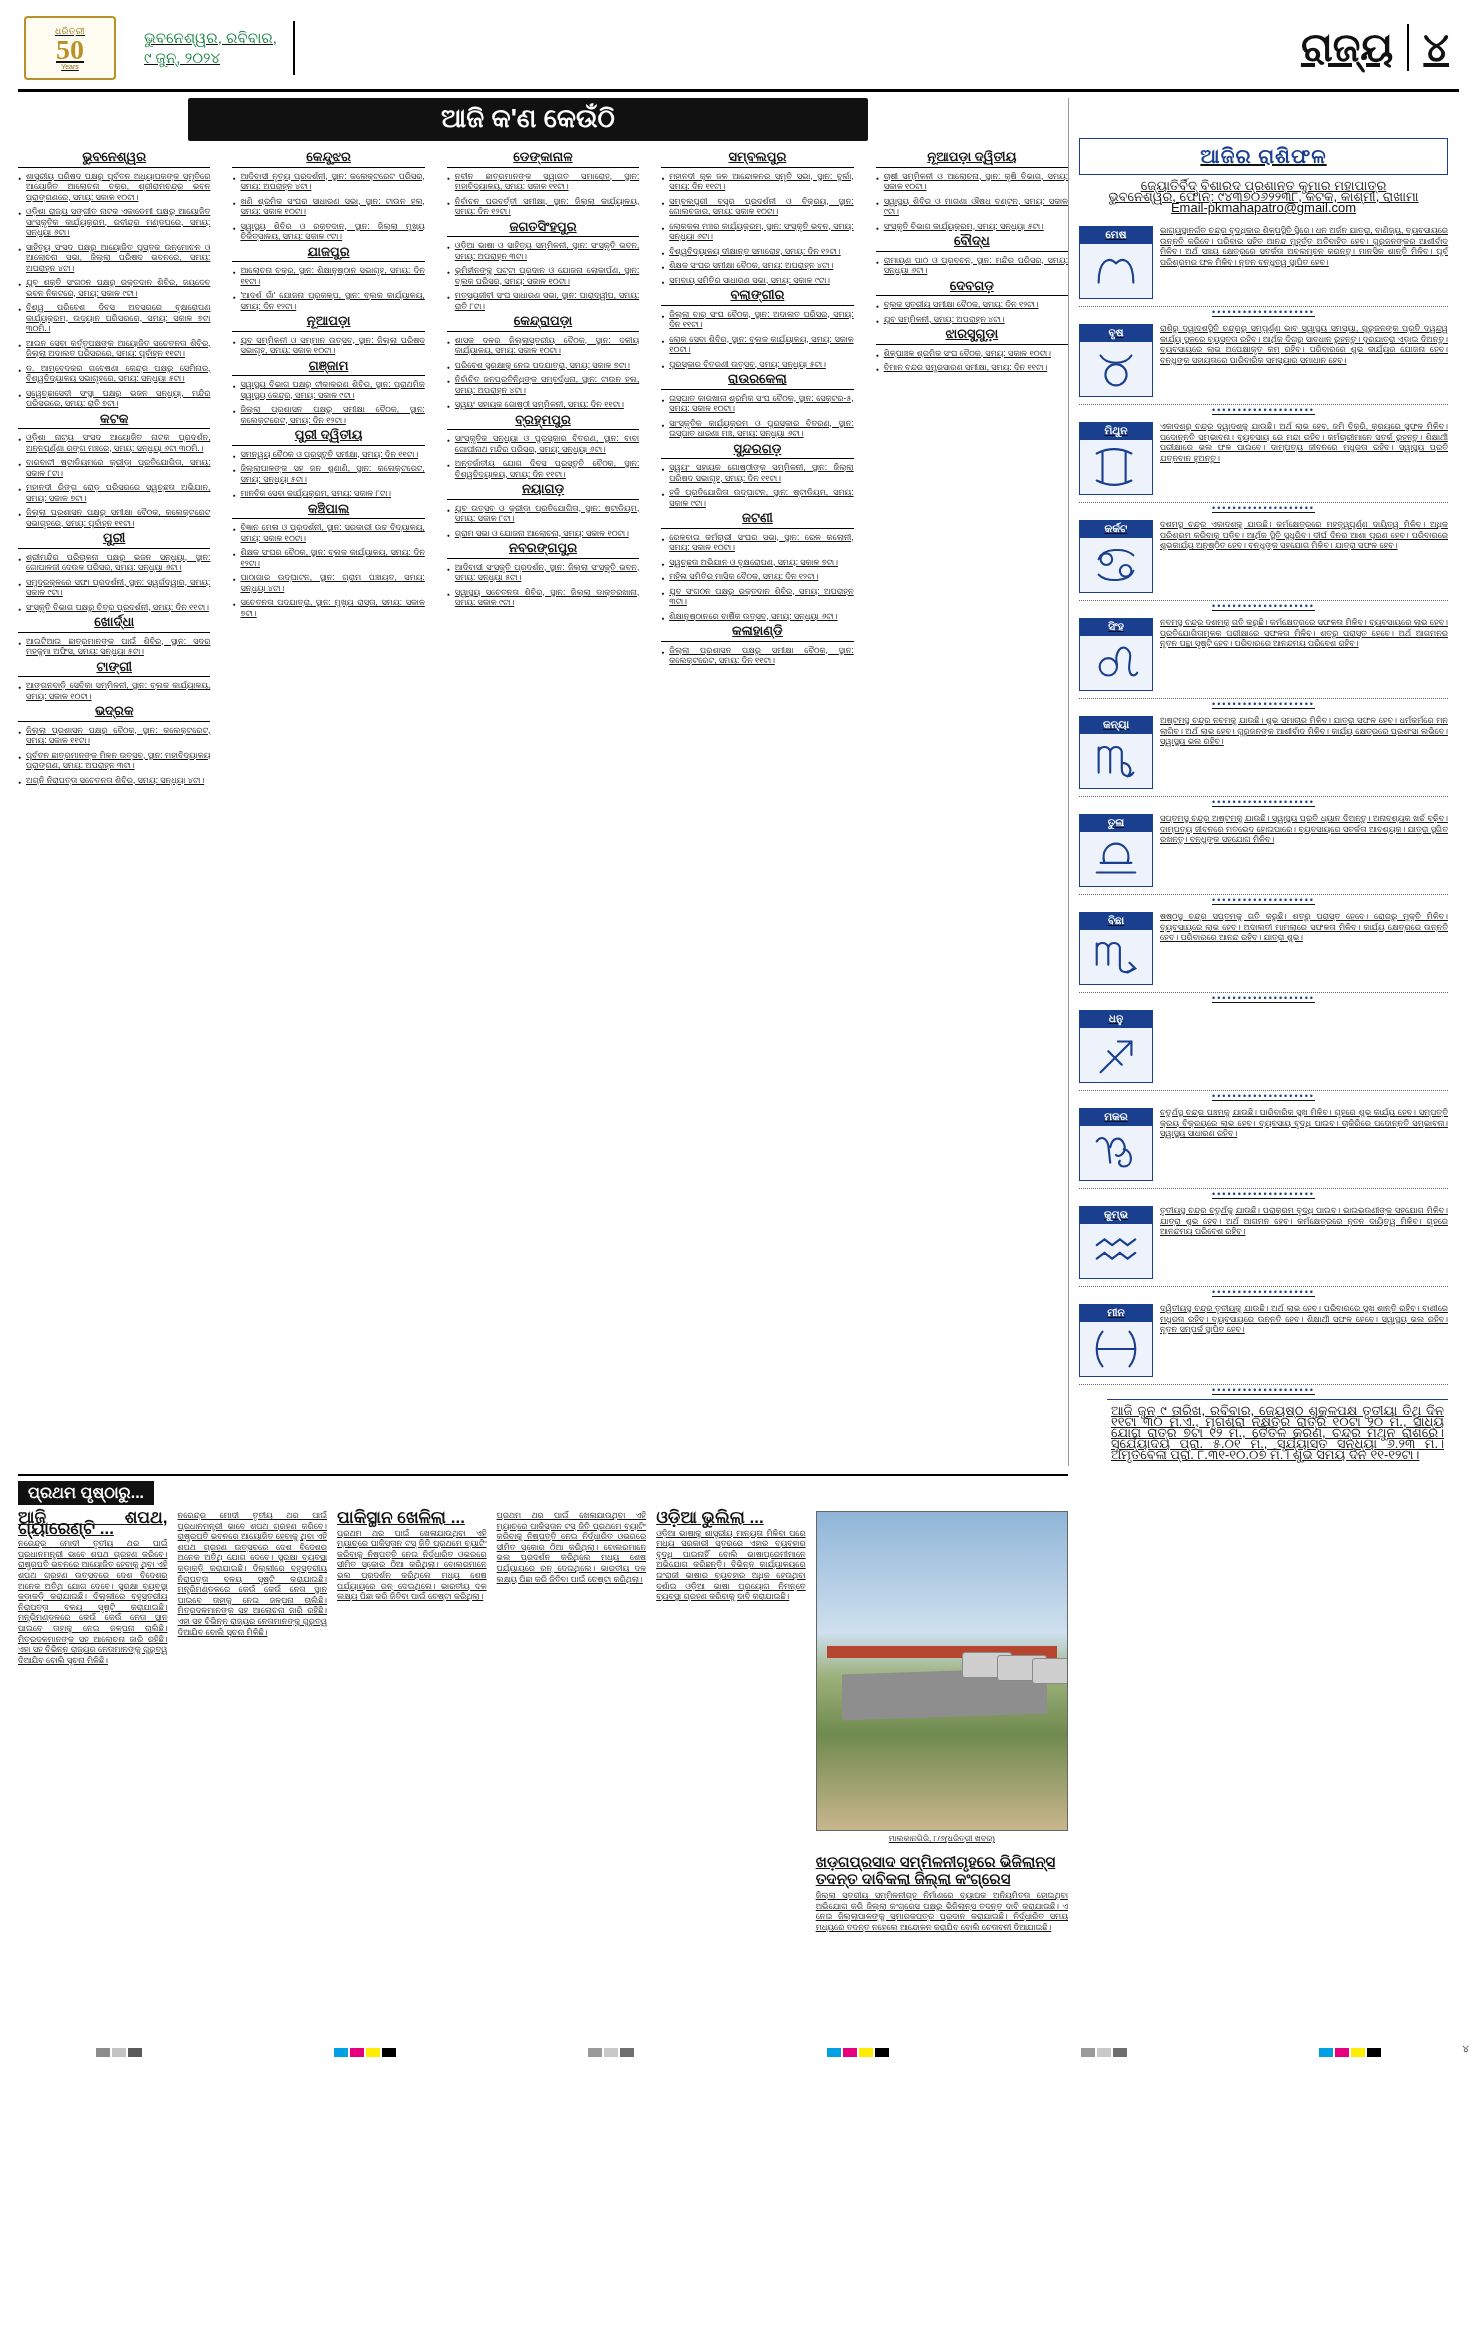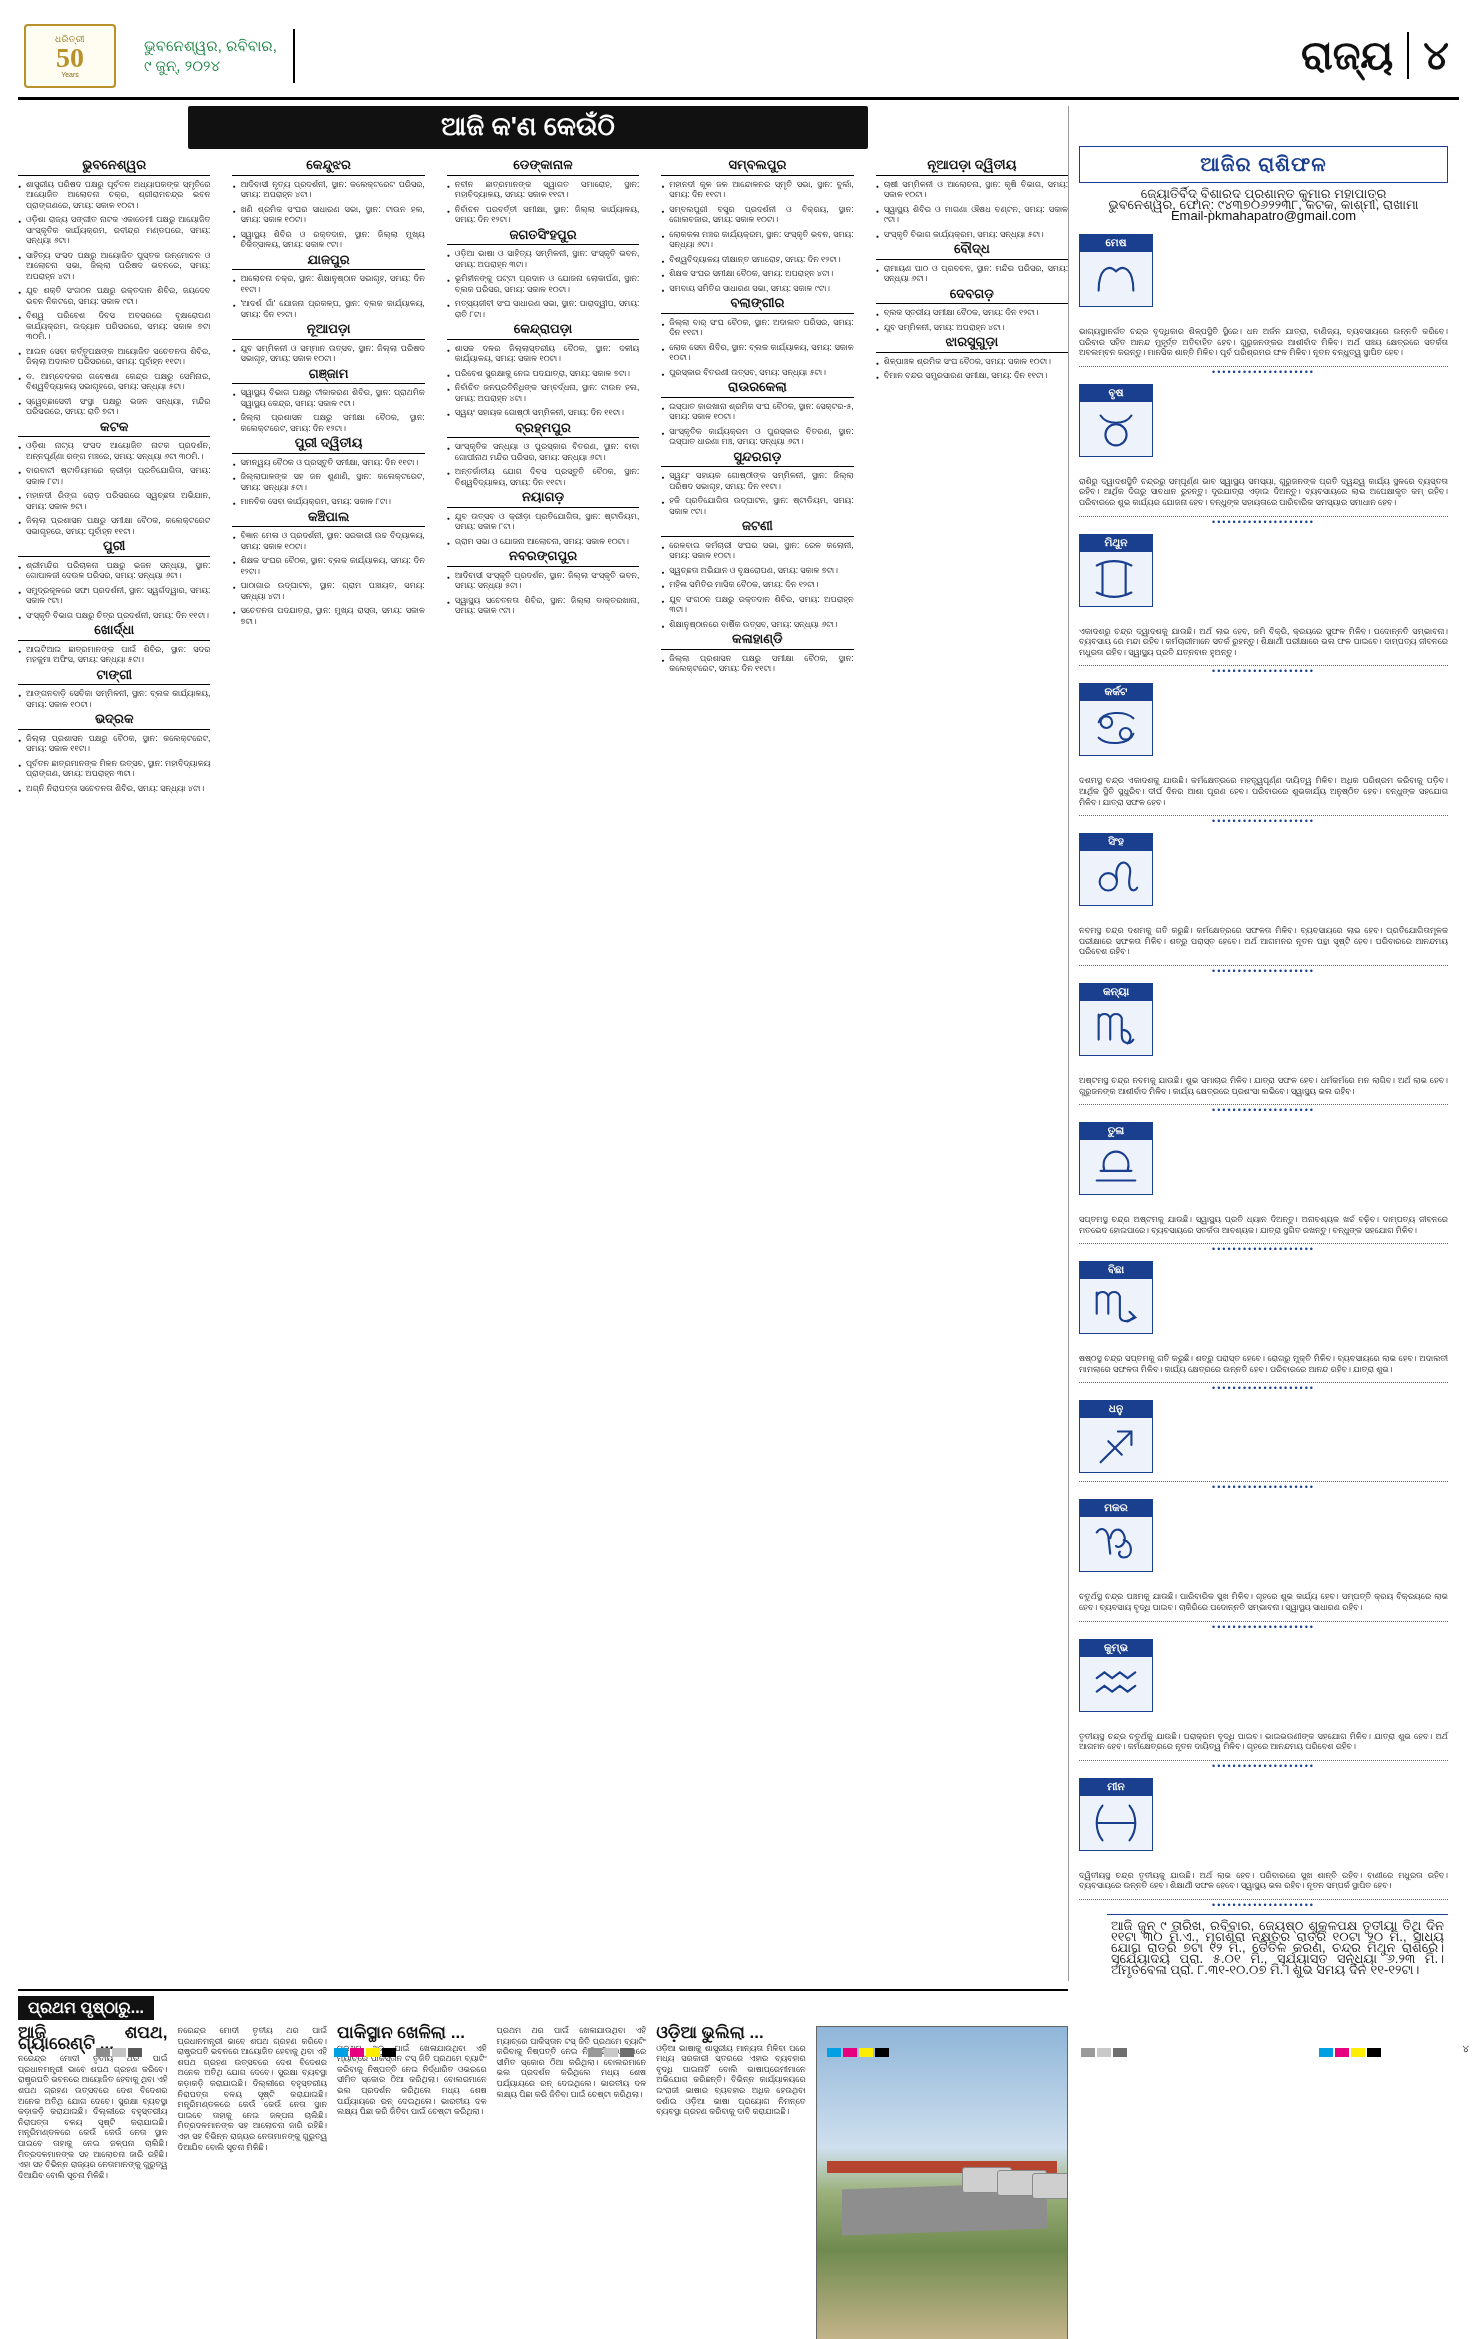--- a/index.html
+++ b/index.html
@@ -5,21 +5,21 @@
   * { box-sizing: border-box; }
   html, body { margin:0; padding:0; }
   body {
     width:1477px; height:2339px;
     background:#ffffff;
     font-family:"Liberation Sans", sans-serif;
     color:#111;
     position:relative;
     overflow:hidden;
   }
-  .page { position:relative; width:1477px; height:2063px; padding:16px 18px; }
+  .page { position:relative; width:1477px; height:2063px; padding:8px 18px;text-decoration:underline; }
 
   
   .masthead { display:flex; align-items:center; height:84px; border-bottom:3px solid #000; padding:4px 6px 6px 6px; }
   .logo { width:92px; height:64px; border:2px solid #b8912a; border-radius:4px; display:flex; flex-direction:column; align-items:center; justify-content:center; background:#fffdf2; }
   .logo .ltop { font-size:9px; color:#8a6d16; letter-spacing:.5px; }
   .logo .lnum { font-size:28px; font-weight:bold; color:#b8912a; line-height:26px; font-family:"Liberation Serif", serif;}
   .logo .lyrs { font-size:7px; color:#8a6d16; }
   .mast-date { margin-left:14px; padding-left:14px; font-size:15px; line-height:20px; color:#15803d; }
   .mast-date div { white-space:nowrap; }
   .mast-sep { width:2px; background:#000; height:54px; margin-left:16px; }
@@ -39,21 +39,21 @@
   .col { width:200px; }
   .sub { font-size:8.2px; line-height:10.5px; text-align:justify; }
   .cityhead { font-weight:bold; font-size:13px; text-align:center; margin:4px 0 3px 0; }
   .evt { margin:0 0 4px 0; padding-left:8px; position:relative; }
   .evt:before { content:"\25CF"; position:absolute; left:0; top:1px; font-size:5px; }
   .rule { border-top:1px solid #000; margin:4px 0; }
 
   
   .rashi-title { background:#fff; border:1px solid #1a3f8f; color:#1a3f8f; text-align:center; font-size:20px; font-weight:bold; padding:6px 0; letter-spacing:1px;margin-top:40px; }
   .rashi-sub { font-size:13px; text-align:center; line-height:11px; padding:5px 4px 6px 4px; }
-  .rashi-item { display:flex; gap:19px; padding:7px 0 7px 0; border-bottom:1px dotted #666;flex-direction:column; }
+  .rashi-item { display:flex; gap:7px; padding:7px 0 7px 0; border-bottom:1px dotted #666; }
   .rashi-ico { width:74px; flex:0 0 74px; }
   .rashi-badge { background:#1a3f8f; color:#fff; font-size:10.5px; text-align:center; padding:2px 0; font-weight:bold; }
   .rashi-box { border:1px solid #1a3f8f; height:56px; display:flex; align-items:center; justify-content:center; background:#eef3fb; }
   .rashi-box svg { display:block; }
   .rashi-txt { font-size:8.2px; line-height:10.6px; text-align:justify; flex:1; }
   .dots { text-align:center; color:#1a3f8f; font-size:9px; letter-spacing:2px; }
 
   
   .bottom { margin-top:8px; border-top:2px solid #000; padding-top:5px; display:flex; gap:10px; }
   .prathama { background:#111; color:#fff; font-size:16px; font-weight:bold; padding:3px 10px; display:inline-block; margin-bottom:6px; }

